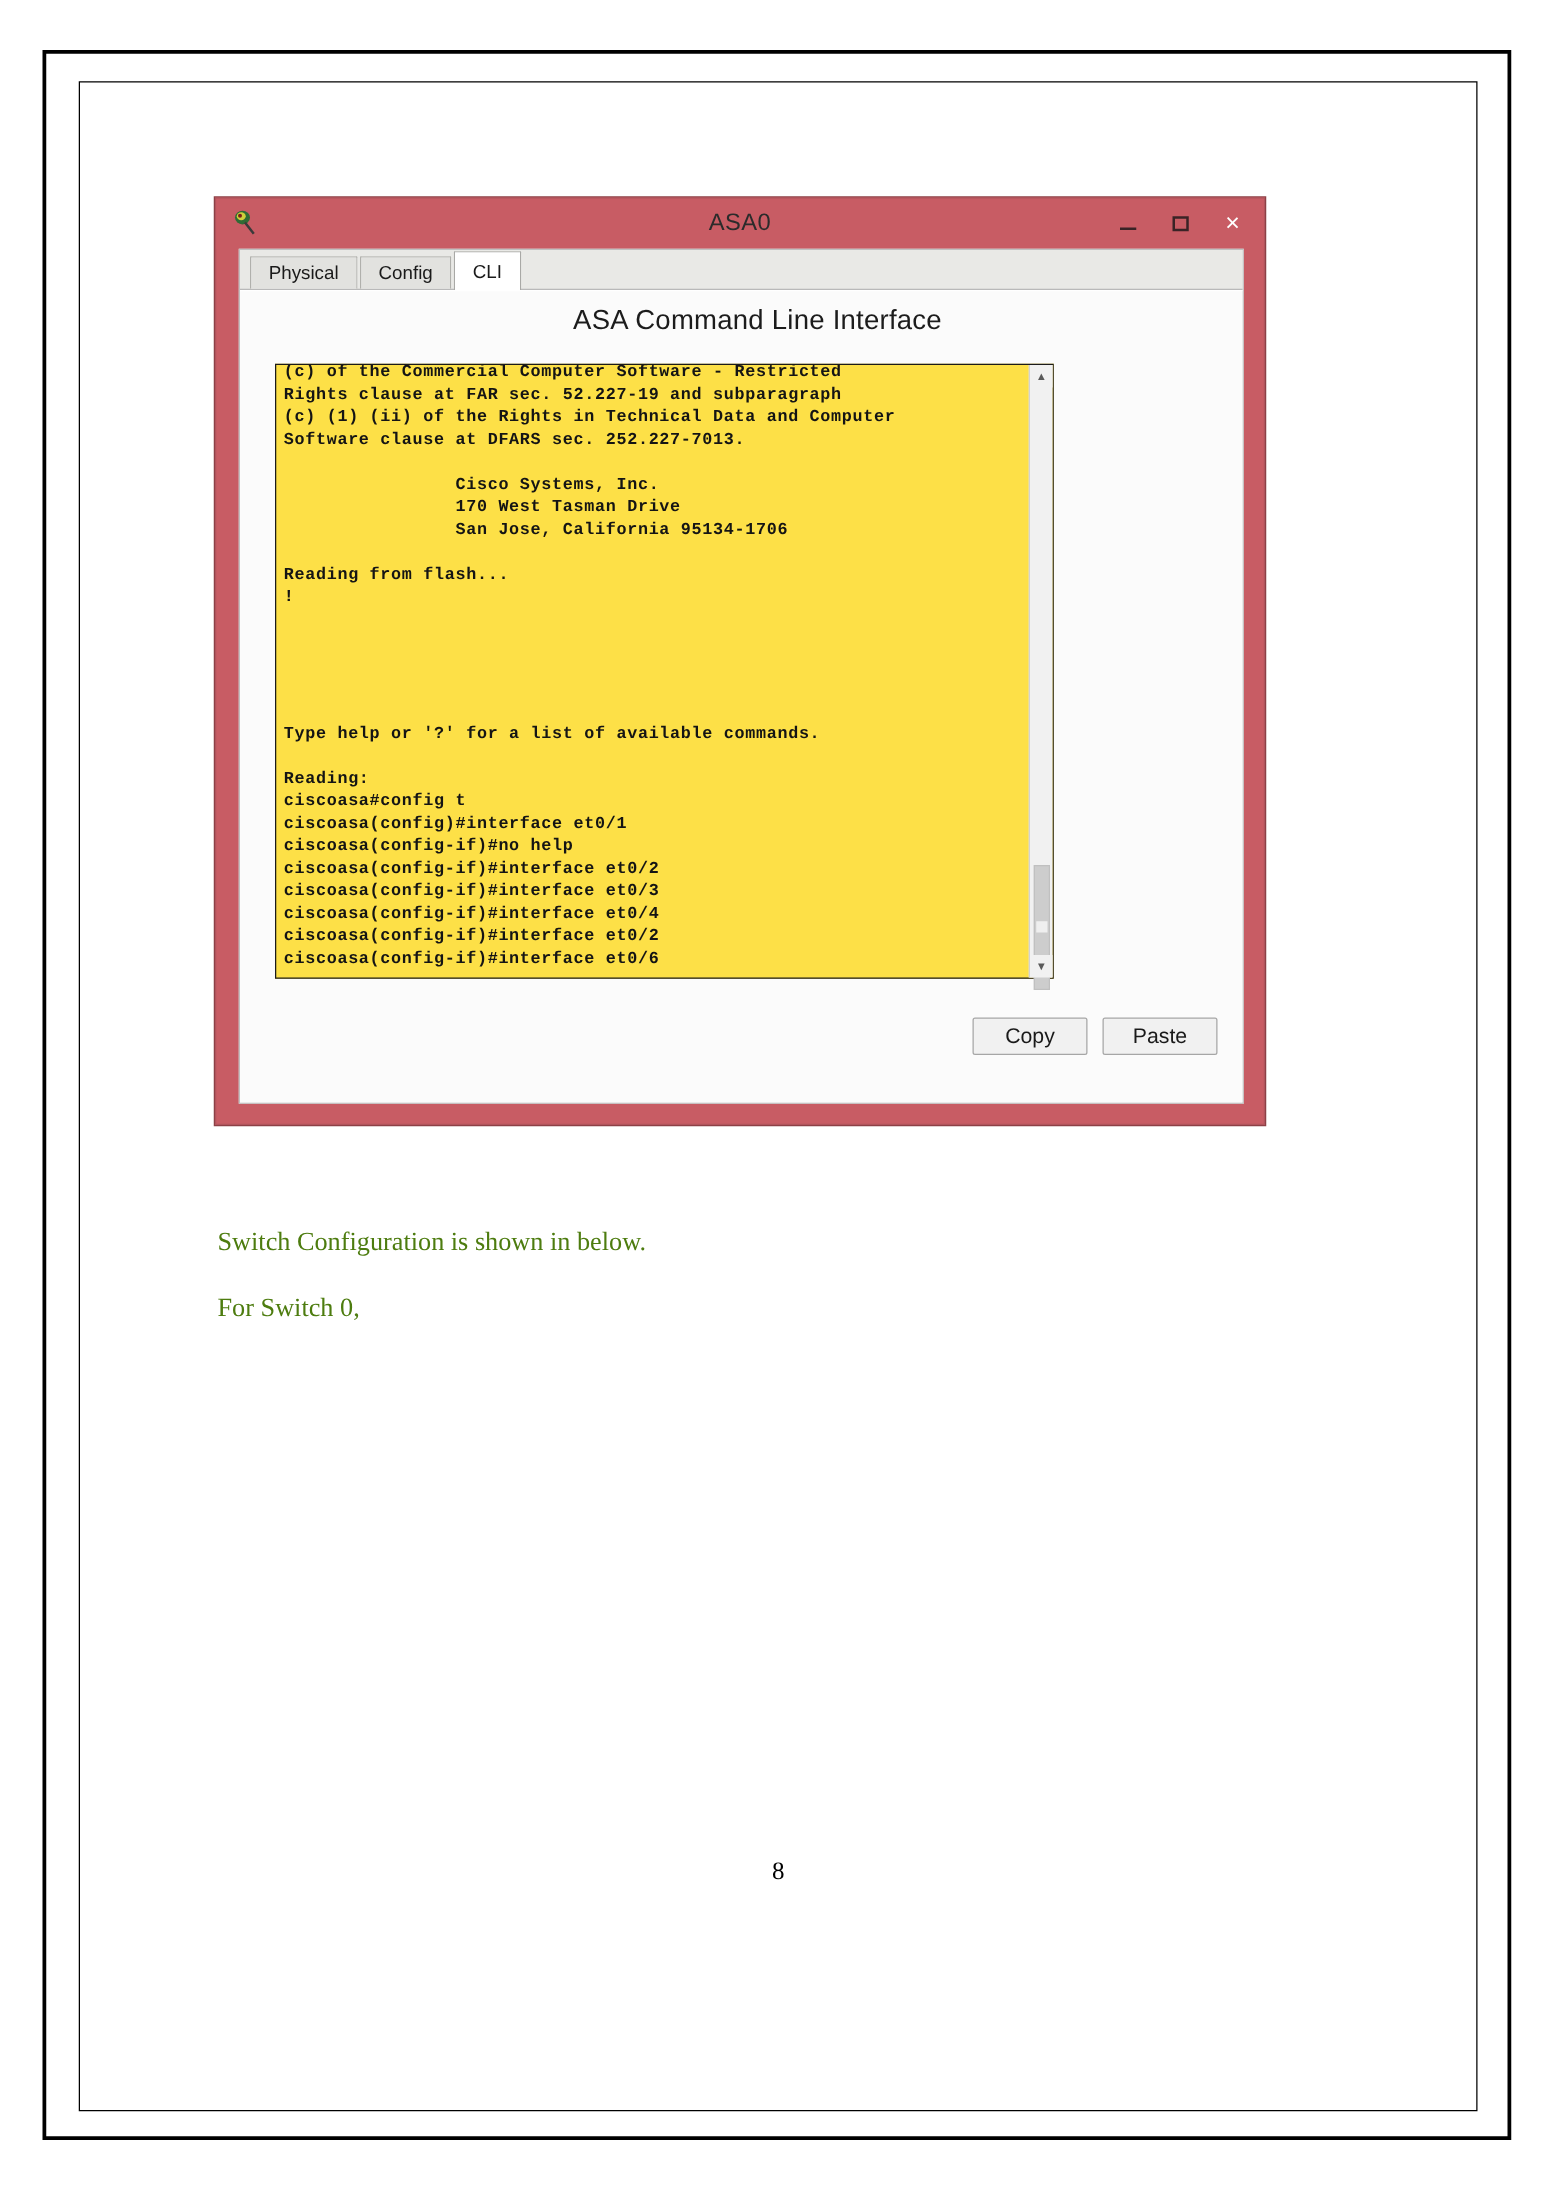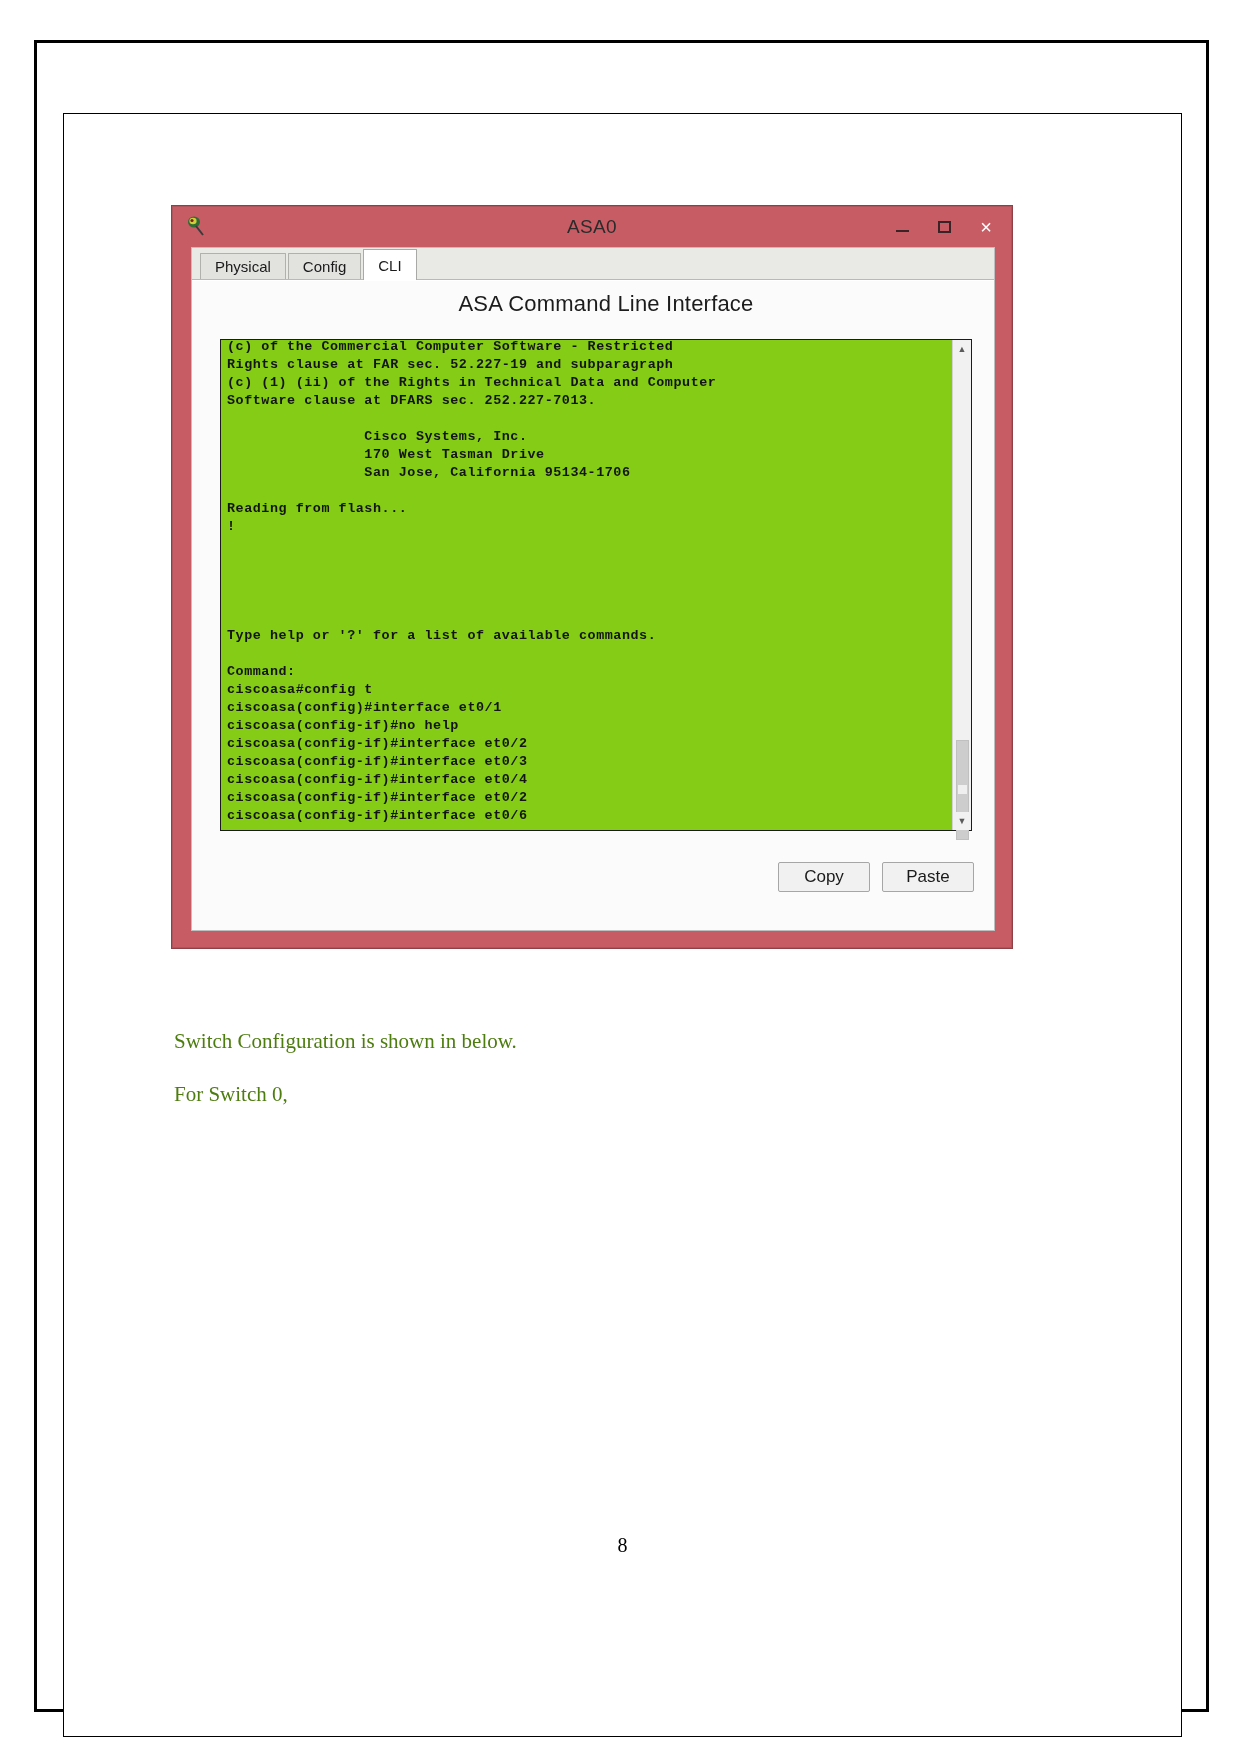--- a/index.html
+++ b/index.html
@@ -16,21 +16,20 @@
     position:absolute; left:34px; top:40px;
     width:1175px; height:1672px;
     border:3px solid #000;
     background:#fff;
   }
   .page-inner-border{
     position:absolute; left:26px; top:22px;
     width:1119px; height:1624px;
     border:1.5px solid #000;
     background:#fff;
-    margin-top:48px;
   }
   .page-content{
     position:absolute; left:0; top:0; right:0; bottom:0;
   }
 
   
   .asa-window{
     position:absolute;
     left:108px; top:92px;
     width:840px; height:742px;
@@ -117,22 +116,22 @@
     font-size:22px;
     color:#1c1c1c;
     padding:10px 0 9px 0;
     letter-spacing:.2px;
   }
 
   
   .terminal-wrap{
     position:absolute;
     left:28px; top:58px;
-    width:752px; height:492px;
-    background:#84cc16;
+    width:623px; height:492px;
+    background:#fde047;
     border:1.5px solid #1b1b1b;
     display:flex;
   }
   .terminal{
     flex:1;
     overflow:hidden;
     padding:2px 0 0 6px;
   }
   .term-line{
     font-family:"Liberation Mono", monospace;
@@ -263,21 +262,21 @@
                   <div class="term-line">&nbsp;</div>
                   <div class="term-line">Reading from flash...</div>
                   <div class="term-line">!</div>
                   <div class="term-line">&nbsp;</div>
                   <div class="term-line">&nbsp;</div>
                   <div class="term-line">&nbsp;</div>
                   <div class="term-line">&nbsp;</div>
                   <div class="term-line">&nbsp;</div>
                   <div class="term-line">Type help or '?' for a list of available commands.</div>
                   <div class="term-line">&nbsp;</div>
-                  <div class="term-line">Command:</div>
+                  <div class="term-line">Reading:</div>
                   <div class="term-line">ciscoasa#config t</div>
                   <div class="term-line">ciscoasa(config)#interface et0/1</div>
                   <div class="term-line">ciscoasa(config-if)#no help</div>
                   <div class="term-line">ciscoasa(config-if)#interface et0/2</div>
                   <div class="term-line">ciscoasa(config-if)#interface et0/3</div>
                   <div class="term-line">ciscoasa(config-if)#interface et0/4</div>
                   <div class="term-line">ciscoasa(config-if)#interface et0/2</div>
                   <div class="term-line">ciscoasa(config-if)#interface et0/6</div>
                 </div>
               <div class="scrollbar">

